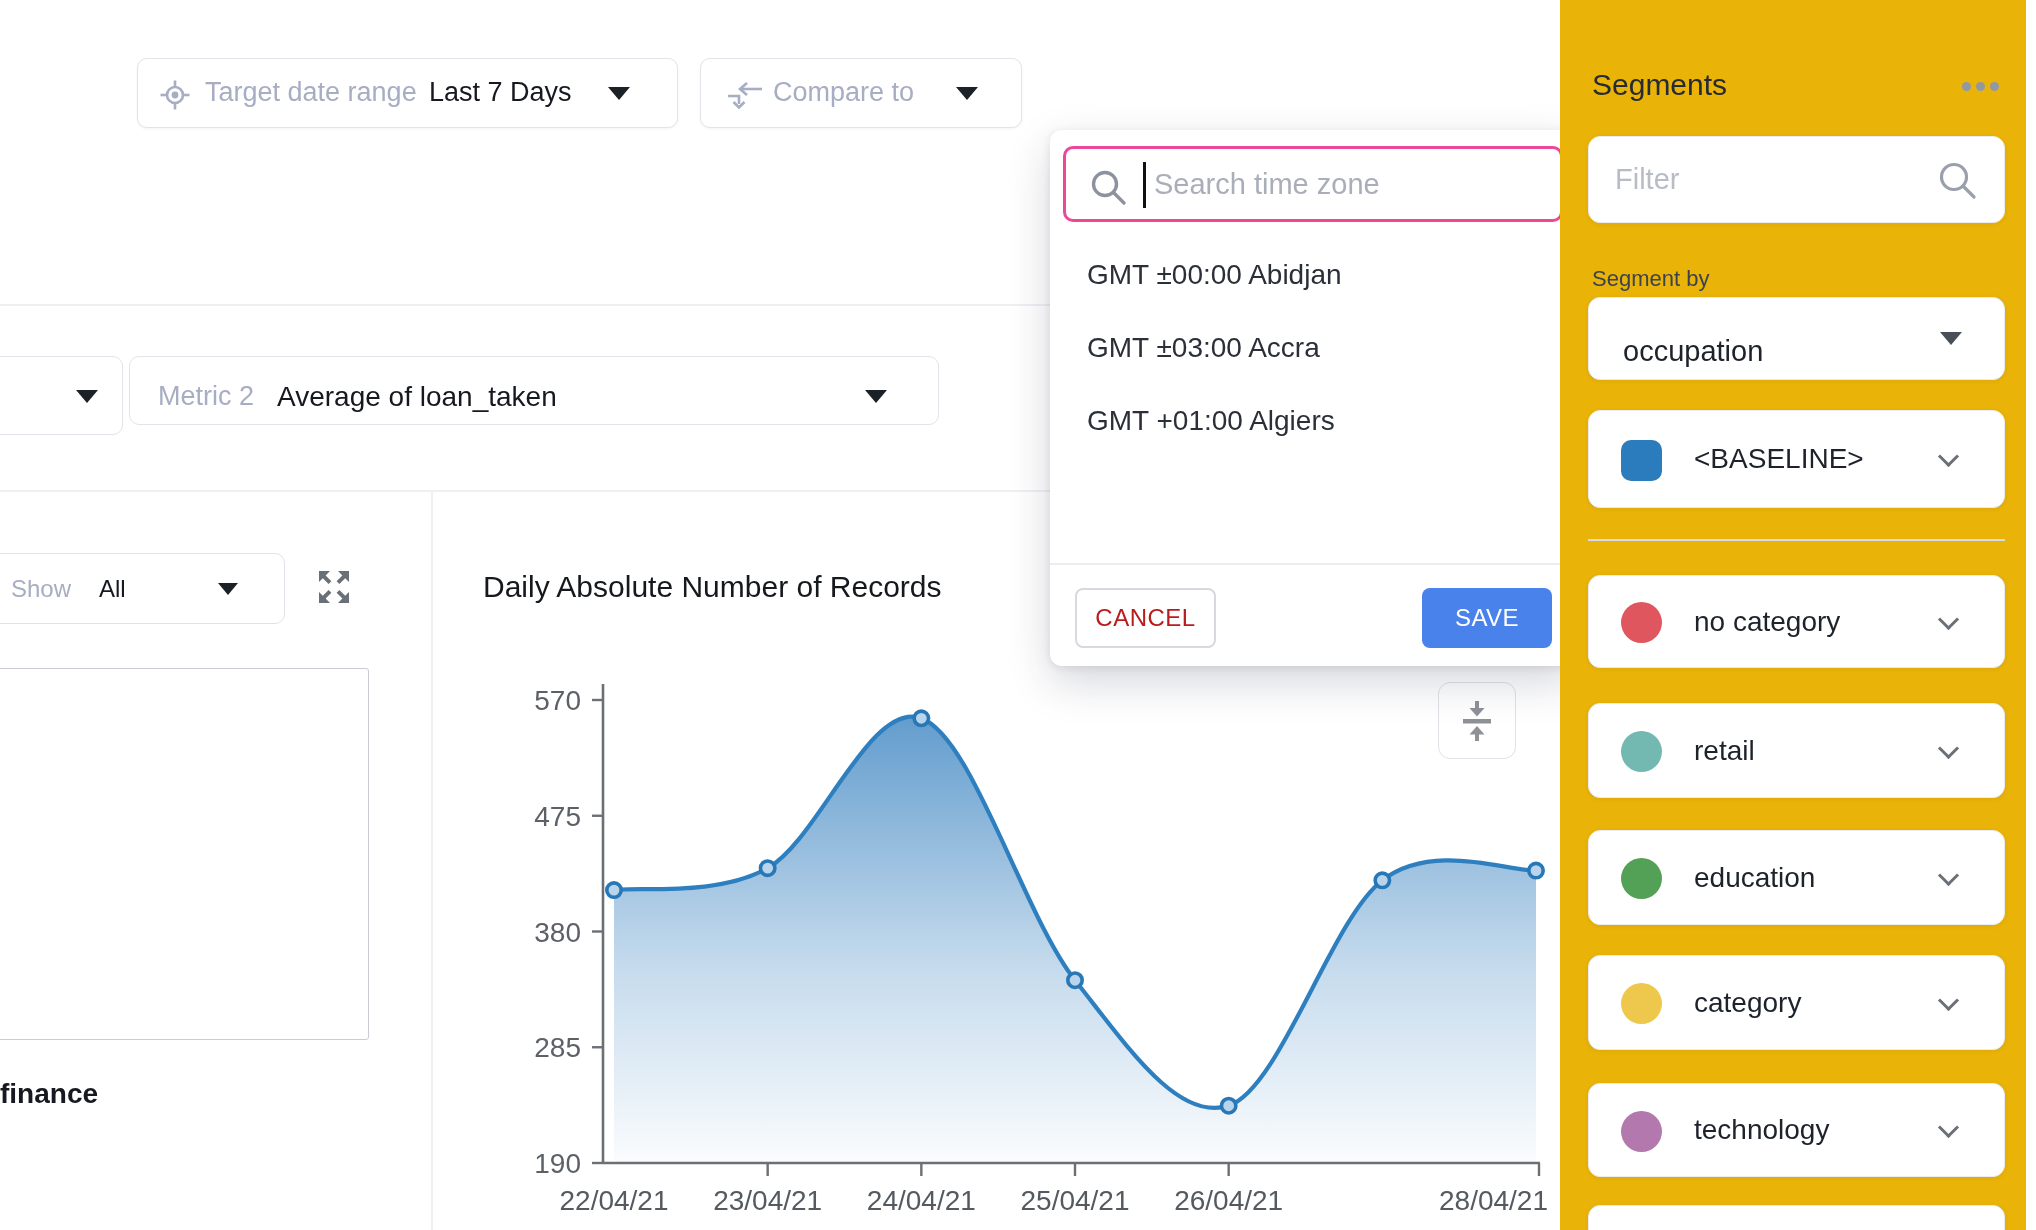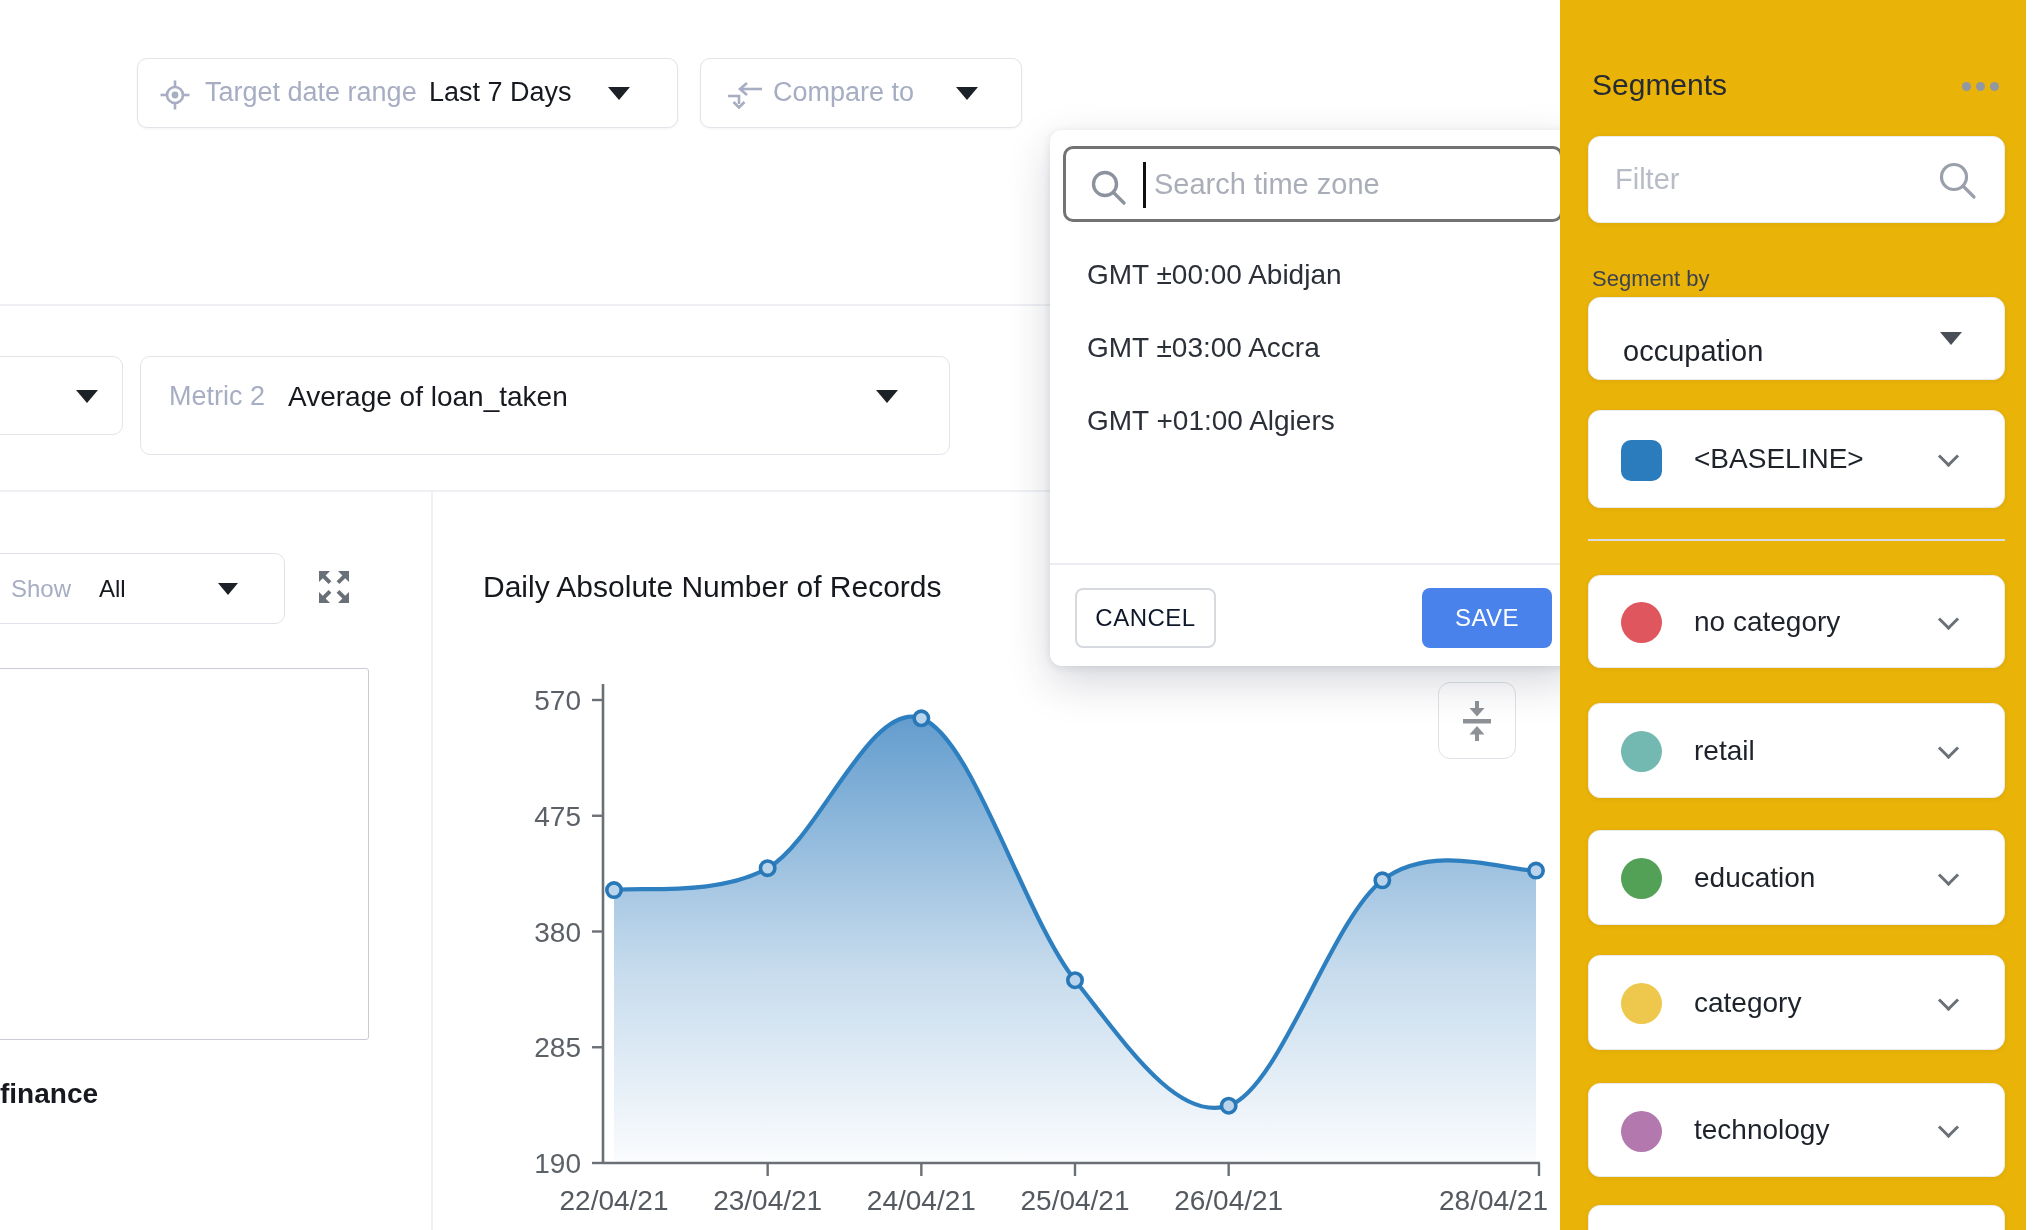--- a/index.html
+++ b/index.html
@@ -26,30 +26,30 @@
   .show-btn { position:absolute; left:-30px; top:553px; width:315px; height:71px; background:#fff; border:1.5px solid #dfe2e8; border-radius:10px; display:flex; align-items:center; }
   .empty-box { position:absolute; left:-20px; top:668px; width:389px; height:372px; background:#fff; border:1.5px solid #c9ccd2; border-radius:3px; }
 
   
   #chart-title { position:absolute; left:483px; top:570px; font-size:30px; font-weight:500; color:#15181d; }
   #collapse-btn { position:absolute; left:1438px; top:682px; width:78px; height:77px; background:#fff; border:1.5px solid #e0e2e7; border-radius:12px; display:flex; align-items:center; justify-content:center; }
 
   
   #tz-panel { position:absolute; left:1050px; top:130px; width:526px; height:536px; background:#fff; border-radius:12px;
               box-shadow:0 16px 44px rgba(25,35,60,.18), 0 2px 8px rgba(25,35,60,.10); }
-  #tz-search { position:absolute; left:13px; top:16px; width:500px; height:76px; border:3px solid #737373; border-radius:10px; background:#fff; }
+  #tz-search { position:absolute; left:13px; top:16px; width:500px; height:76px; border:3px solid #ec4899; border-radius:10px; background:#fff; }
   #tz-search input { position:absolute; left:88px; top:3px; width:400px; height:64px; border:none; outline:none; font-family:"Liberation Sans",sans-serif;
                      font-size:29px; color:#2b2f38; background:transparent; }
   #tz-search input::placeholder { color:#a9aeb8; opacity:1; }
   .tz-caret-bar { position:absolute; left:77px; top:13px; width:2.5px; height:46px; background:#111; }
   #tz-list { position:absolute; left:0; top:108px; width:100%; }
   .tz-item { height:73px; line-height:73px; padding-left:37px; font-size:28px; color:#2b2f38; cursor:pointer; }
   #tz-footer-divider { position:absolute; left:0; top:433px; width:100%; height:2px; background:#ebedf0; }
   #tz-cancel { position:absolute; left:25px; top:458px; width:141px; height:60px; background:#fff; border:2px solid #d6d9de; border-radius:8px;
-               font-size:24px; font-weight:500; letter-spacing:.5px; color:#0f172a; display:flex; align-items:center; justify-content:center; }
+               font-size:24px; font-weight:500; letter-spacing:.5px; color:#b91c1c; display:flex; align-items:center; justify-content:center; }
   #tz-save { position:absolute; left:372px; top:458px; width:130px; height:60px; background:#4a82ec; border:none; border-radius:8px;
              font-size:24px; font-weight:500; letter-spacing:.5px; color:#fff; display:flex; align-items:center; justify-content:center; }
 
   
   #sidebar { position:absolute; left:1560px; top:0; width:476px; height:1230px; background:#eab308; }
   #seg-title { position:absolute; left:32px; top:68px; font-size:30px; font-weight:500; color:#262b33; }
   #seg-dots { position:absolute; left:402px; top:82px; display:flex; gap:5px; }
   .dot { width:9px; height:9px; border-radius:50%; background:#9298a2; }
   .side-card { position:absolute; left:28px; width:417px; background:#fff; border:1px solid #eaecf0; border-radius:12px;
                box-shadow:0 1px 5px rgba(25,30,45,.07); }
@@ -103,21 +103,21 @@
     <span class="caret abs" style="left:255px; top:28px;"></span>
   </div>
 
 
   <div class="hdivider abs" style="left:0; top:304px; width:1560px; height:2px;"></div>
 
   <div class="metric-btn" style="left:-40px; top:356px; width:163px; height:79px;">
     <span class="caret abs" style="left:115px; top:33px;"></span>
   </div>
 
-  <div class="metric-btn" style="left:140px; top:356px; width:810px; height:99px;">
+  <div class="metric-btn" style="left:129px; top:356px; width:810px; height:69px;">
     <span class="tb-label abs" style="left:28px; top:24px;">Metric 2</span>
     <span class="tb-value abs" style="left:147px; top:24px; font-size:28px;">Average of loan_taken</span>
     <span class="caret abs" style="left:735px; top:33px;"></span>
   </div>
 
   <div class="hdivider abs" style="left:0; top:490px; width:1560px; height:2px;"></div>
   <div class="hdivider abs" style="left:431px; top:492px; width:2px; height:738px;"></div>
 
   <div class="show-btn">
     <span class="tb-label abs" style="left:40px; top:21px; font-size:24px;">Show</span>

